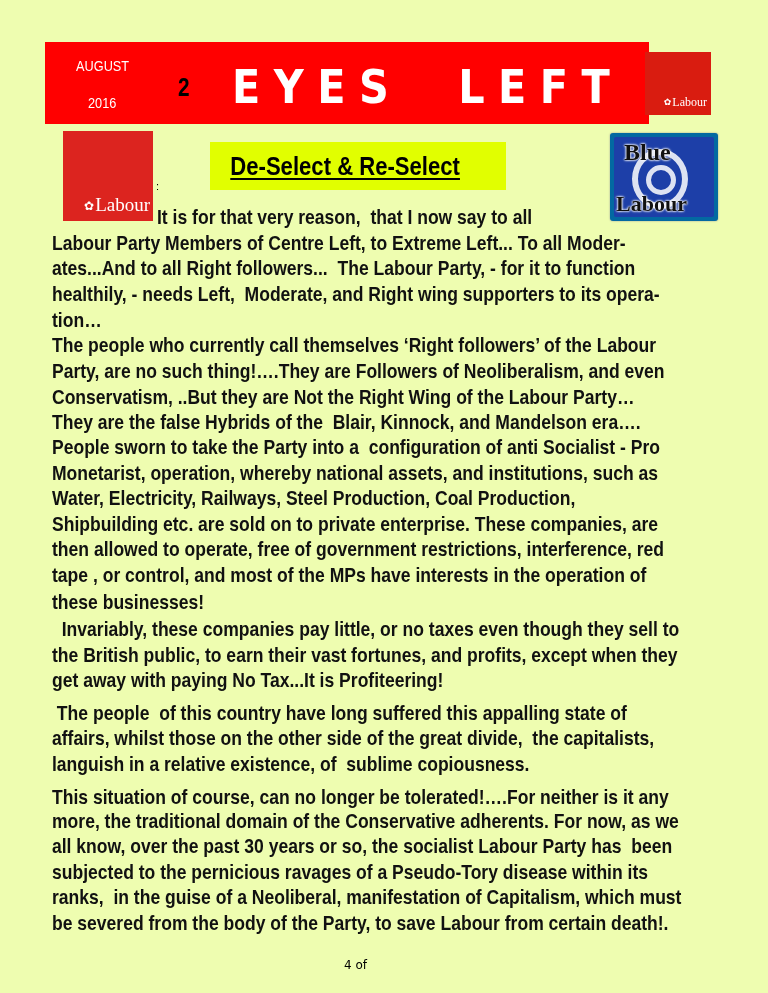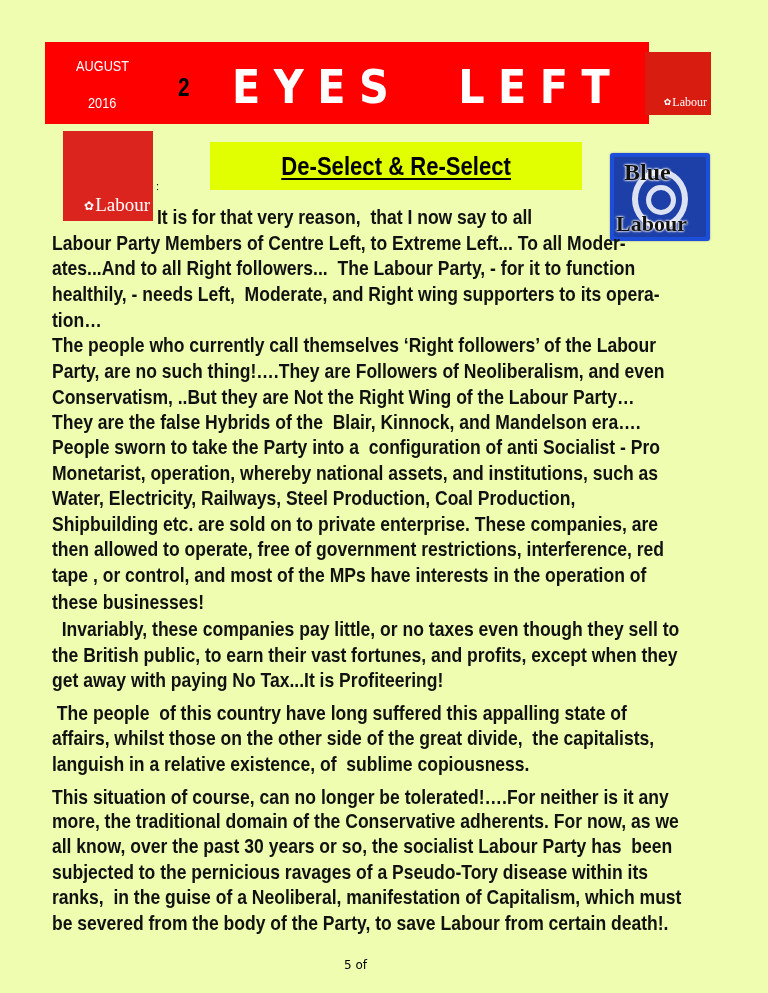--- a/index.html
+++ b/index.html
@@ -37,35 +37,35 @@
   }
   .labour-logo .rose {
     display:inline-block; font-size:9px; vertical-align:1px; margin-right:1px;
   }
   .logo-banner { left:600px; top:10px; width:66px; height:63px; background:#d91c10; }
   .logo-banner .lbl { font-size:12px; right:4px; bottom:5px; }
   .logo-left { left:63px; top:131px; width:90px; height:90px; }
   .logo-left .lbl { font-size:19px; bottom:5px; right:3px; }
   .logo-left .rose { font-size:12px; }
   .title-box {
-    position:absolute; left:210px; top:142px; width:372px; height:48px;
+    position:absolute; left:210px; top:142px; width:296px; height:48px;
     background:#e1ff00;
-    display:flex; align-items:center; justify-content:center;
+    display:flex; align-items:center; 
   }
   .title-text {
     font-size:26px; font-weight:bold; color:#000; text-decoration:underline;
     text-decoration-thickness:2px; text-underline-offset:3px;
     transform:scaleX(0.85); display:inline-block; white-space:nowrap;
   }
   .colon {
     position:absolute; left:156px; top:180px; font-size:11px; color:#000;
   }
   .blue-logo {
-    position:absolute; left:610px; top:133px; width:100px; height:88px;
-    background:#1d4ed8; border-radius:3px; box-shadow:0 0 2px #999;margin-top:20px;
+    position:absolute; left:610px; top:133px; width:108px; height:88px;
+    background:#0369a1; border-radius:3px; box-shadow:0 0 2px #999;
   }
   .blue-logo .inner {
     position:absolute; left:4px; top:4px; right:4px; bottom:4px;
     background:#1d3fa8; overflow:hidden; border-radius:2px;
   }
   .blue-logo .rose-shape {
     position:absolute; left:18px; top:12px; width:56px; height:60px;
     border-radius:50%; border:6px solid #fff; box-sizing:border-box; opacity:0.85;
   }
   .blue-logo .rose-shape2 {
@@ -144,13 +144,13 @@
     <div class="line" style="top: 726px;">affairs, whilst those on the other side of the great divide,  the capitalists,</div>
     <div class="line" style="top: 752px;">languish in a relative existence, of  sublime copiousness.</div>
     <div class="line" style="top: 785px;">This situation of course, can no longer be tolerated!….For neither is it any</div>
     <div class="line" style="top: 809px;">more, the traditional domain of the Conservative adherents. For now, as we</div>
     <div class="line" style="top: 834px;">all know, over the past 30 years or so, the socialist Labour Party has  been</div>
     <div class="line" style="top: 860px;">subjected to the pernicious ravages of a Pseudo-Tory disease within its</div>
     <div class="line" style="top: 885px;">ranks,  in the guise of a Neoliberal, manifestation of Capitalism, which must</div>
     <div class="line" style="top: 911px;">be severed from the body of the Party, to save Labour from certain death!.</div>
   </div>
 
-<span class="footer">5 of</span>
+<span class="footer">4 of</span>
 
 </body></html>

